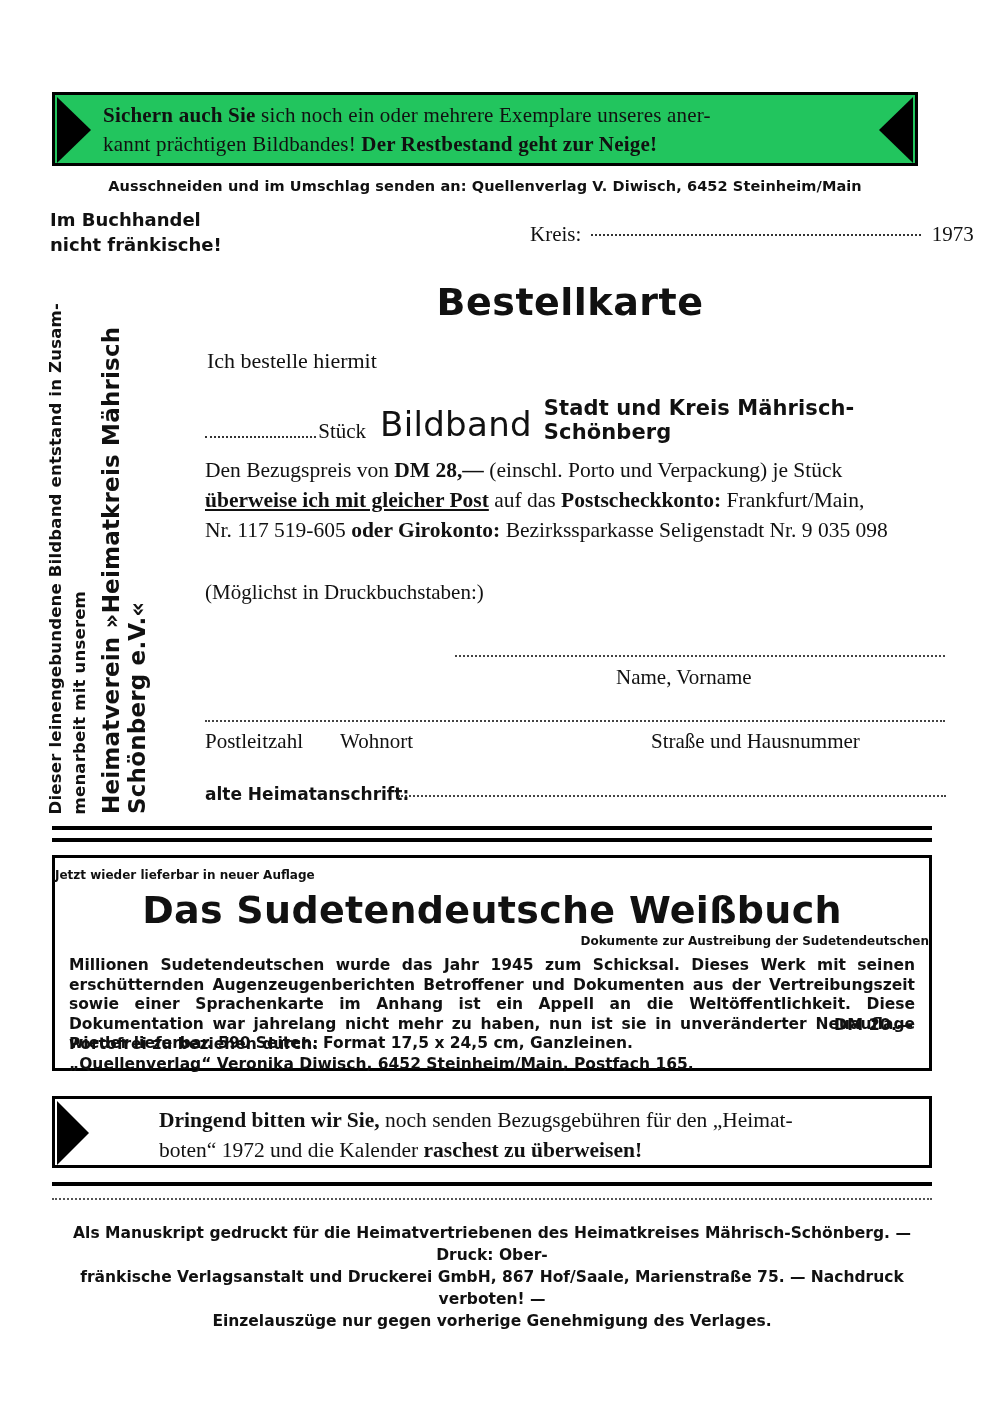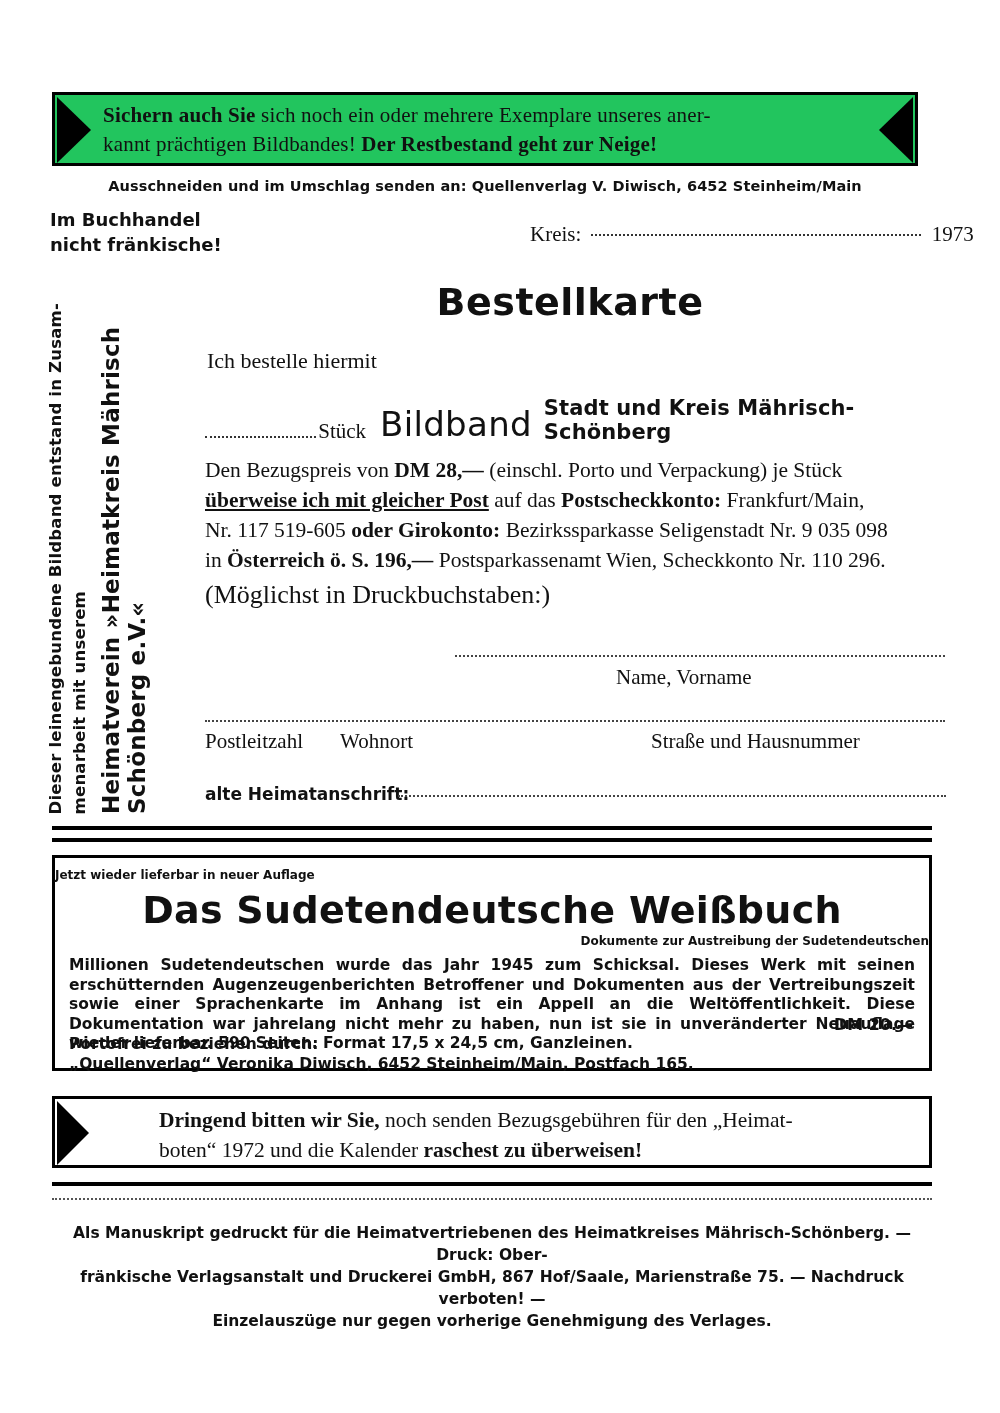--- a/index.html
+++ b/index.html
@@ -157,21 +157,21 @@
     left: 205px; top: 455px;
     width: 750px;
     font-size: 21.5px;
     line-height: 30px;
   }
   .para .bold { font-weight: bold; }
   .para .u { text-decoration: underline; }
   .moeglichst {
     position: absolute;
     left: 205px; top: 580px;
-    font-size: 26px;
+    font-size: 21px;
   }
 
   
   .field-dotline {
     position: absolute;
     border-bottom: 2px dotted #444;
     height: 0;
   }
   .field-label {
     position: absolute;
@@ -342,23 +342,20 @@
   <div class="para">
     <div>
       <span>Den Bezugspreis von </span><span class="bold">DM 28,—</span><span> (einschl. Porto und Verpackung) je Stück</span>
     </div>
     <div>
       <span class="bold u">überweise ich mit gleicher Post</span><span> auf das </span><span class="bold">Postscheckkonto:</span><span> Frankfurt/Main,</span>
     </div>
     <div>
       <span>Nr. 117 519-605 </span><span class="bold">oder Girokonto:</span><span> Bezirkssparkasse Seligenstadt Nr. 9 035 098</span>
     </div>
-    <div>
-      <span>in </span><span class="bold">Österreich ö. S. 196,—</span><span> Postsparkassenamt Wien, Scheckkonto Nr. 110 296.</span>
-    </div>
   </div>
 
   <div class="moeglichst">(Möglichst in Druckbuchstaben:)</div>
 
   <div class="field-dotline" style="left:455px; top:655px; width:490px;"></div>
   <div class="field-label" style="left:616px; top:665px;">Name, Vorname</div>
 
   <div class="field-dotline" style="left:205px; top:720px; width:740px;"></div>
   <div class="field-label" style="left:205px; top:729px;">Postleitzahl</div>
   <div class="field-label" style="left:340px; top:729px;">Wohnort</div>

